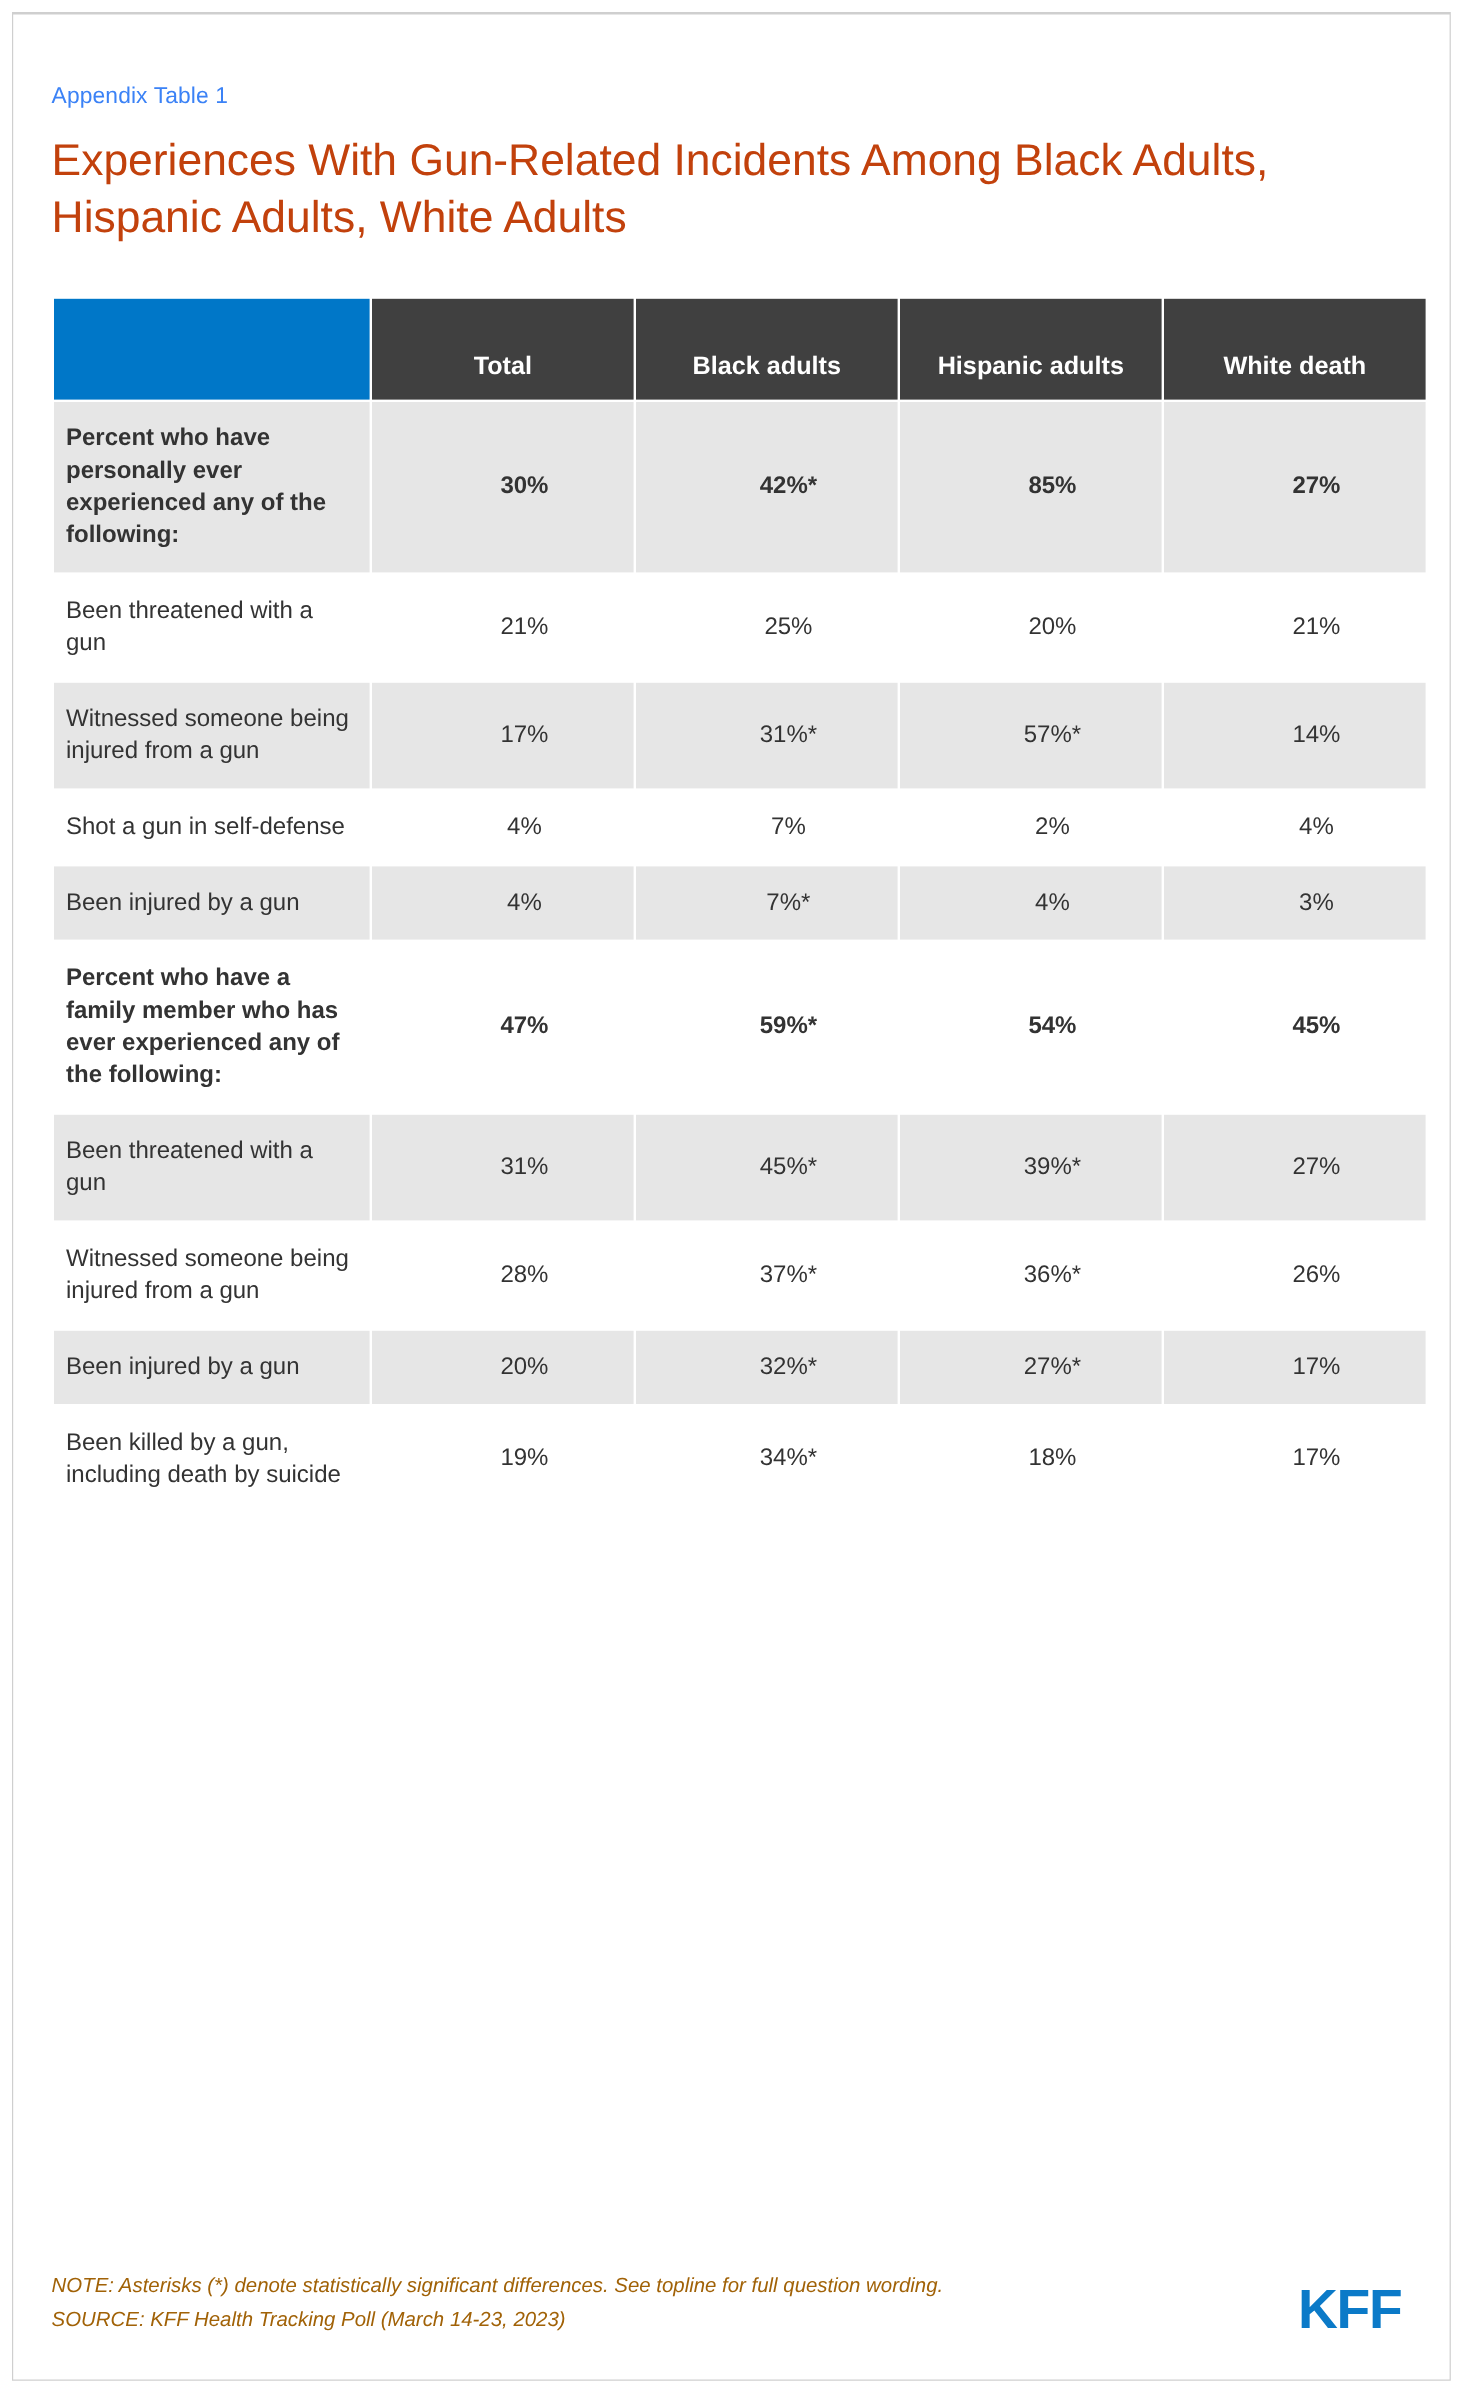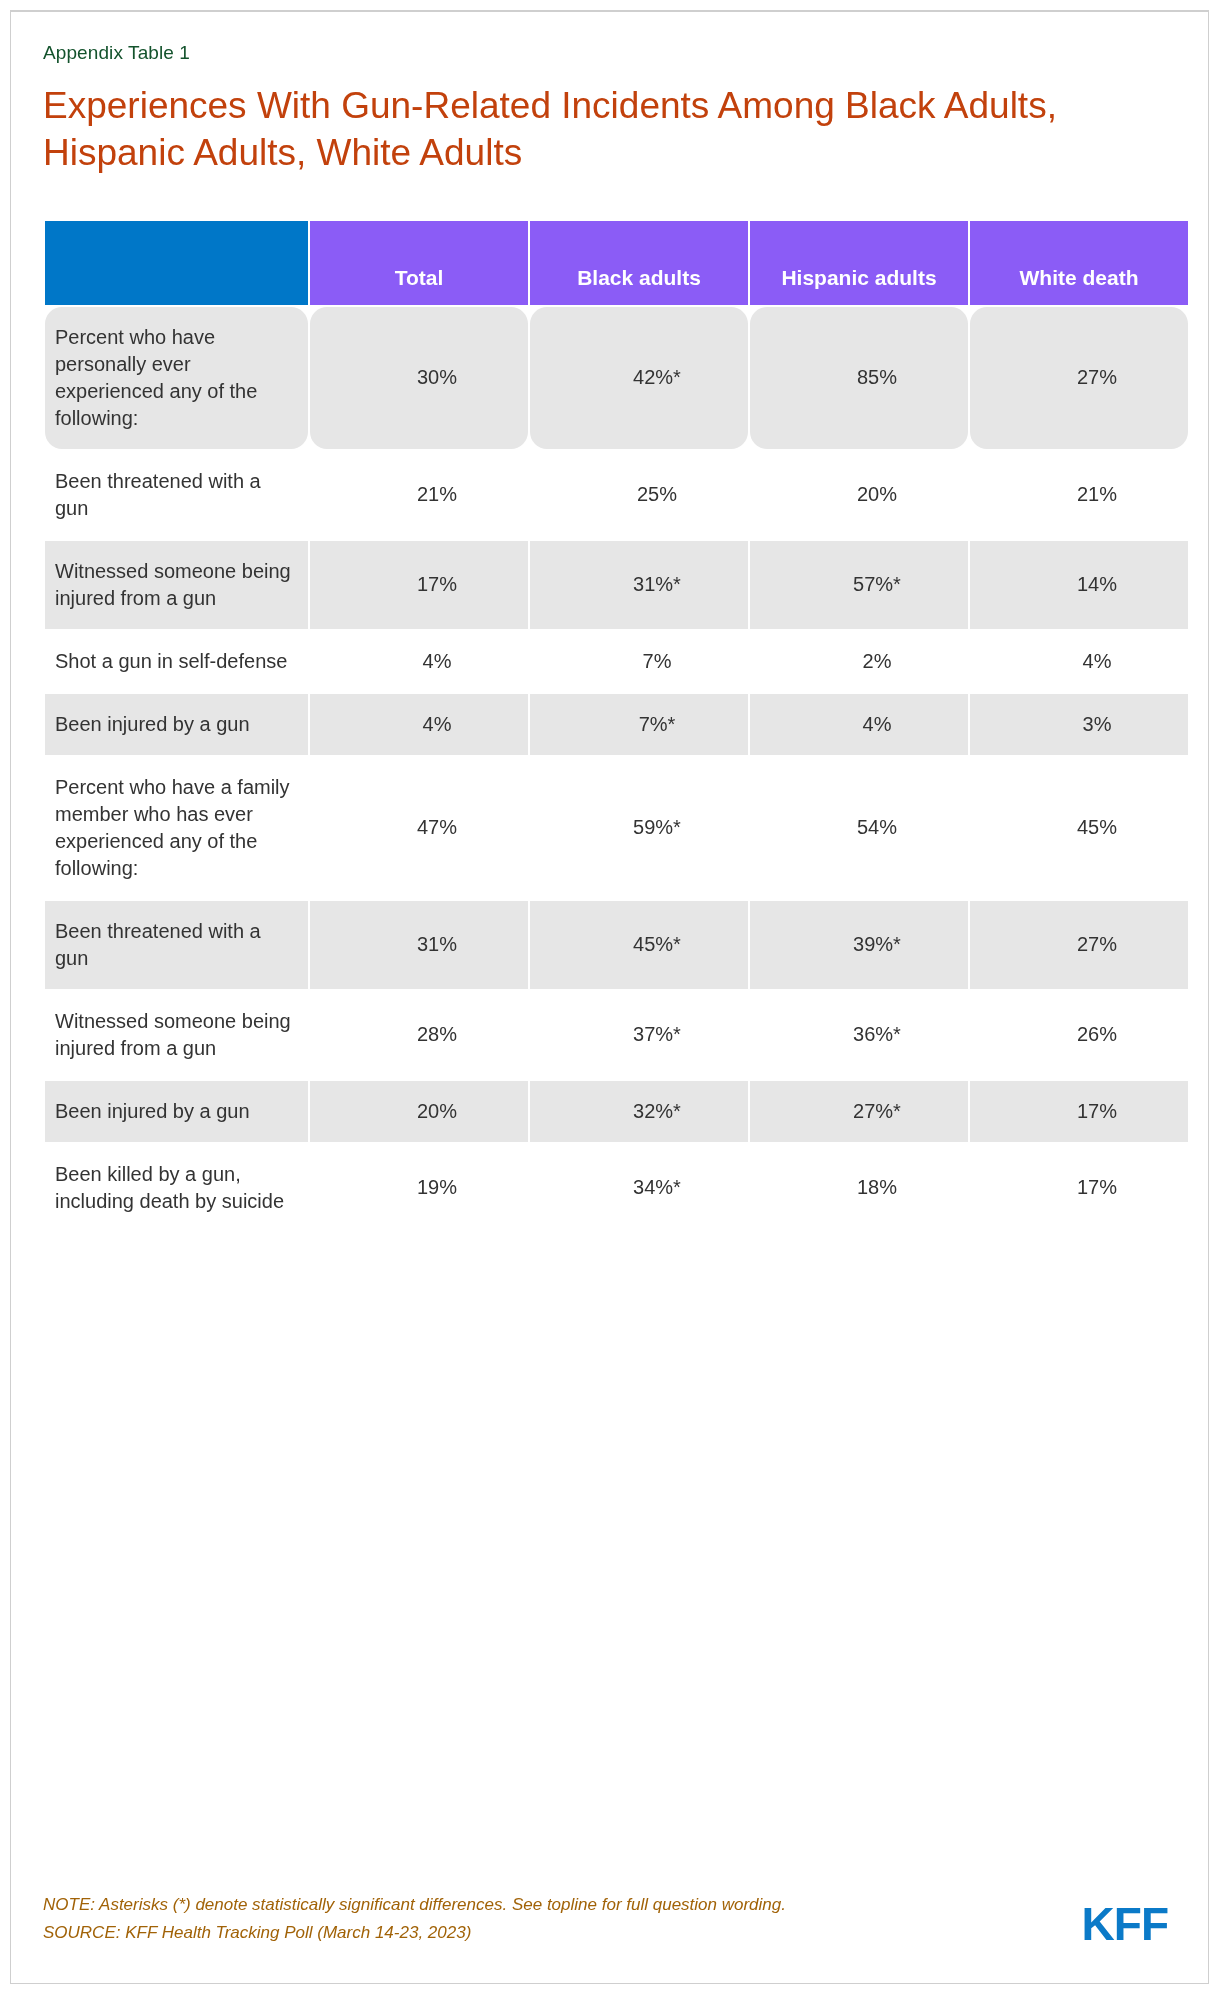--- a/index.html
+++ b/index.html
@@ -17,23 +17,24 @@
     height: 1974px;
     background: #ffffff;
     border: 1px solid #cfcfcf;
     border-top-width: 2px;
   }
   .header-block {
     padding: 30px 32px 0 32px;
   }
   .eyebrow {
     font-size: 19px;
-    color: #14532d;
+    color: #3b82f6;
     letter-spacing: 0.1px;
     margin-bottom: 18px;
+    margin-top: 28px;
   }
   .main-title {
     font-size: 37px;
     line-height: 1.28;
     color: #c2410c;
     font-weight: 400;
     max-width: 1060px;
   }
   .table-wrap {
     margin: 42px 32px 0 32px;
@@ -42,21 +43,21 @@
   table.kff {
     border-collapse: separate;
     border-spacing: 2px 2px;
     width: 1135px;
     table-layout: fixed;
   }
   table.kff col.c-label { width: 263px; }
   table.kff col.c-data  { width: 218px; }
 
   thead th {
-    background: #8b5cf6;
+    background: #404040;
     color: #ffffff;
     font-size: 21px;
     font-weight: bold;
     text-align: center;
     vertical-align: bottom;
     padding: 16px 10px 14px 10px;
     line-height: 1.22;
     height: 84px;
   }
   thead th.blank { background: #0077c8; }
@@ -71,21 +72,21 @@
   tbody td.label {
     text-align: left;
     padding-left: 10px;
   }
   tbody td.val {
     text-align: center;
     padding-left: 48px;
   }
   tbody tr.shaded td { background: #e6e6e6; }
   tbody tr.plain  td { background: #ffffff; }
-  tbody tr.section td { font-weight: normal; border-radius: 17px; }
+  tbody tr.section td { font-weight: bold; }
 
   .footer {
     position: absolute;
     left: 32px;
     right: 24px;
     bottom: 36px;
     display: flex;
     align-items: flex-end;
     justify-content: space-between;
   }

